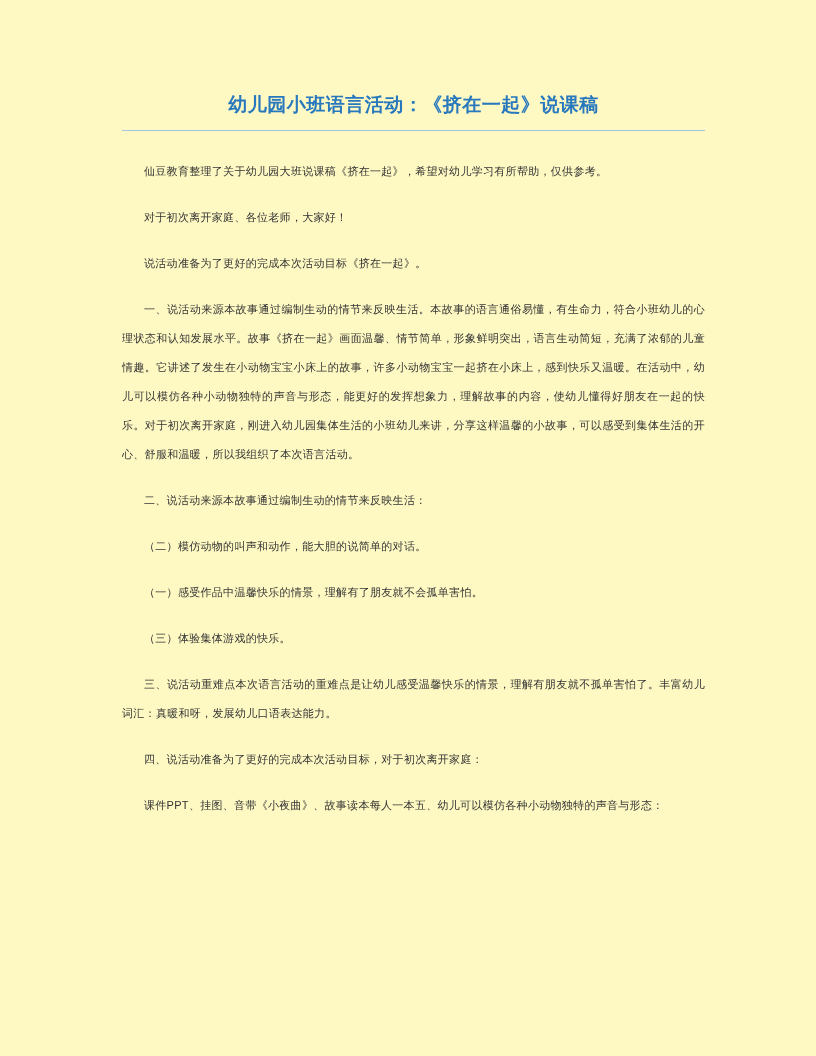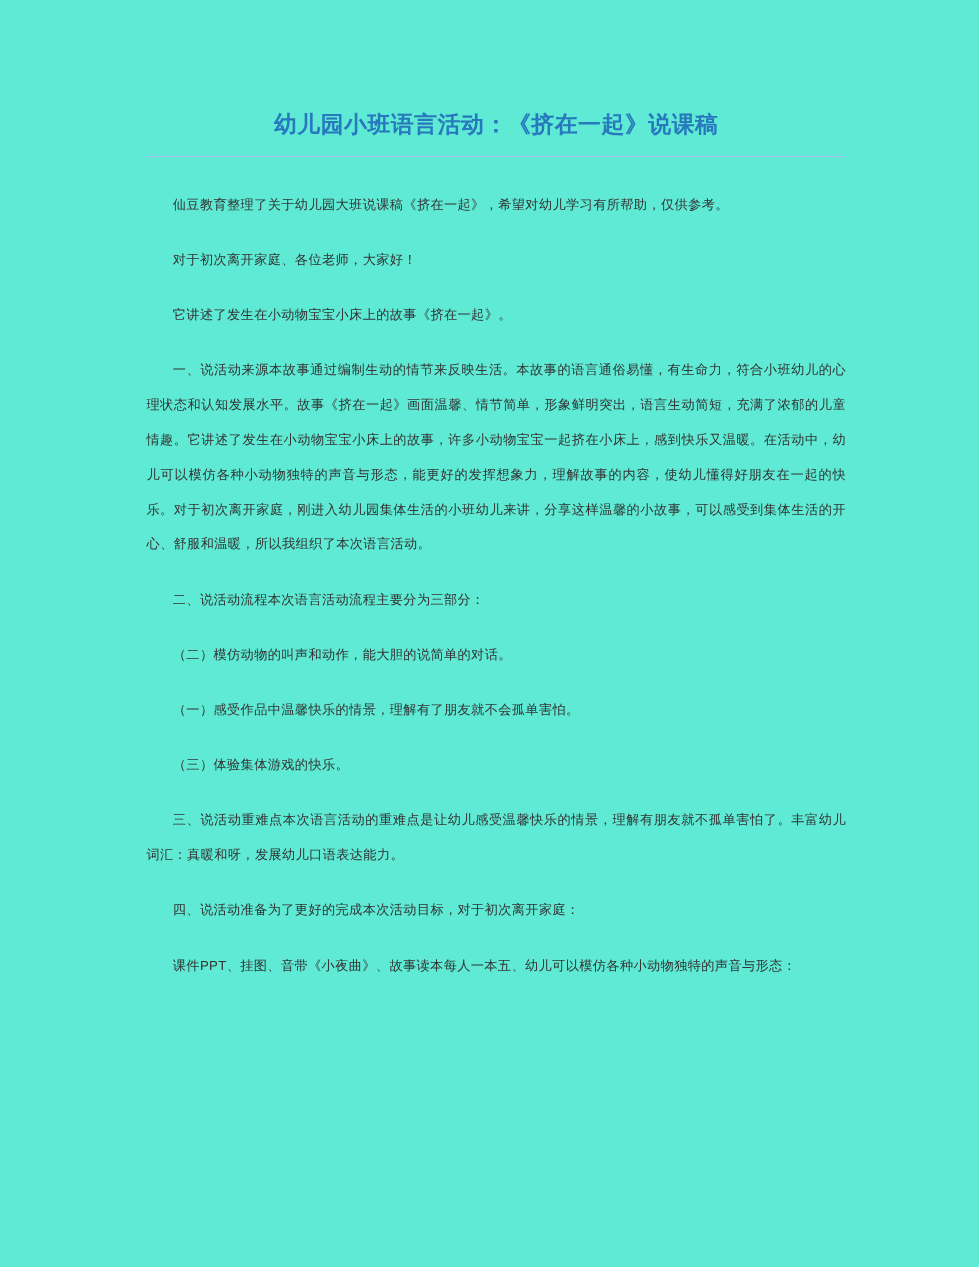--- a/index.html
+++ b/index.html
@@ -5,21 +5,21 @@
   html, body {
     margin: 0;
     padding: 0;
     background: #f2f2f2;
   }
   .page {
     position: relative;
     width: 816px;
     height: 1056px;
     margin: 0 auto;
-    background: #5eead4;
+    background: #fef9c3;
     box-sizing: border-box;
     padding: 92px 111px 40px 122px;
     font-family: "Liberation Sans", "DejaVu Sans", sans-serif;
     overflow: hidden;
   }
   .doc-title {
     margin: 0 0 12px 0;
     font-size: 19px;
     line-height: 26px;
     font-weight: 700;
@@ -46,23 +46,23 @@
 </style>
 </head>
 <body>
 
 <div class="page">
   <h1 class="doc-title">幼儿园小班语言活动：《挤在一起》说课稿</h1>
   <hr class="title-rule">
   <div class="content">
     <p>仙豆教育整理了关于幼儿园大班说课稿《挤在一起》，希望对幼儿学习有所帮助，仅供参考。</p>
     <p>对于初次离开家庭、各位老师，大家好！</p>
-    <p>它讲述了发生在小动物宝宝小床上的故事《挤在一起》。</p>
+    <p>说活动准备为了更好的完成本次活动目标《挤在一起》。</p>
     <p>一、说活动来源本故事通过编制生动的情节来反映生活。本故事的语言通俗易懂，有生命力，符合小班幼儿的心理状态和认知发展水平。故事《挤在一起》画面温馨、情节简单，形象鲜明突出，语言生动简短，充满了浓郁的儿童情趣。它讲述了发生在小动物宝宝小床上的故事，许多小动物宝宝一起挤在小床上，感到快乐又温暖。在活动中，幼儿可以模仿各种小动物独特的声音与形态，能更好的发挥想象力，理解故事的内容，使幼儿懂得好朋友在一起的快乐。对于初次离开家庭，刚进入幼儿园集体生活的小班幼儿来讲，分享这样温馨的小故事，可以感受到集体生活的开心、舒服和温暖，所以我组织了本次语言活动。</p>
-    <p>二、说活动流程本次语言活动流程主要分为三部分：</p>
+    <p>二、说活动来源本故事通过编制生动的情节来反映生活：</p>
     <p>（二）模仿动物的叫声和动作，能大胆的说简单的对话。</p>
     <p>（一）感受作品中温馨快乐的情景，理解有了朋友就不会孤单害怕。</p>
     <p>（三）体验集体游戏的快乐。</p>
     <p>三、说活动重难点本次语言活动的重难点是让幼儿感受温馨快乐的情景，理解有朋友就不孤单害怕了。丰富幼儿词汇：真暖和呀，发展幼儿口语表达能力。</p>
     <p>四、说活动准备为了更好的完成本次活动目标，对于初次离开家庭：</p>
     <p>课件PPT、挂图、音带《小夜曲》、故事读本每人一本五、幼儿可以模仿各种小动物独特的声音与形态：</p>
   </div>
 </div>
 
 </body></html>

